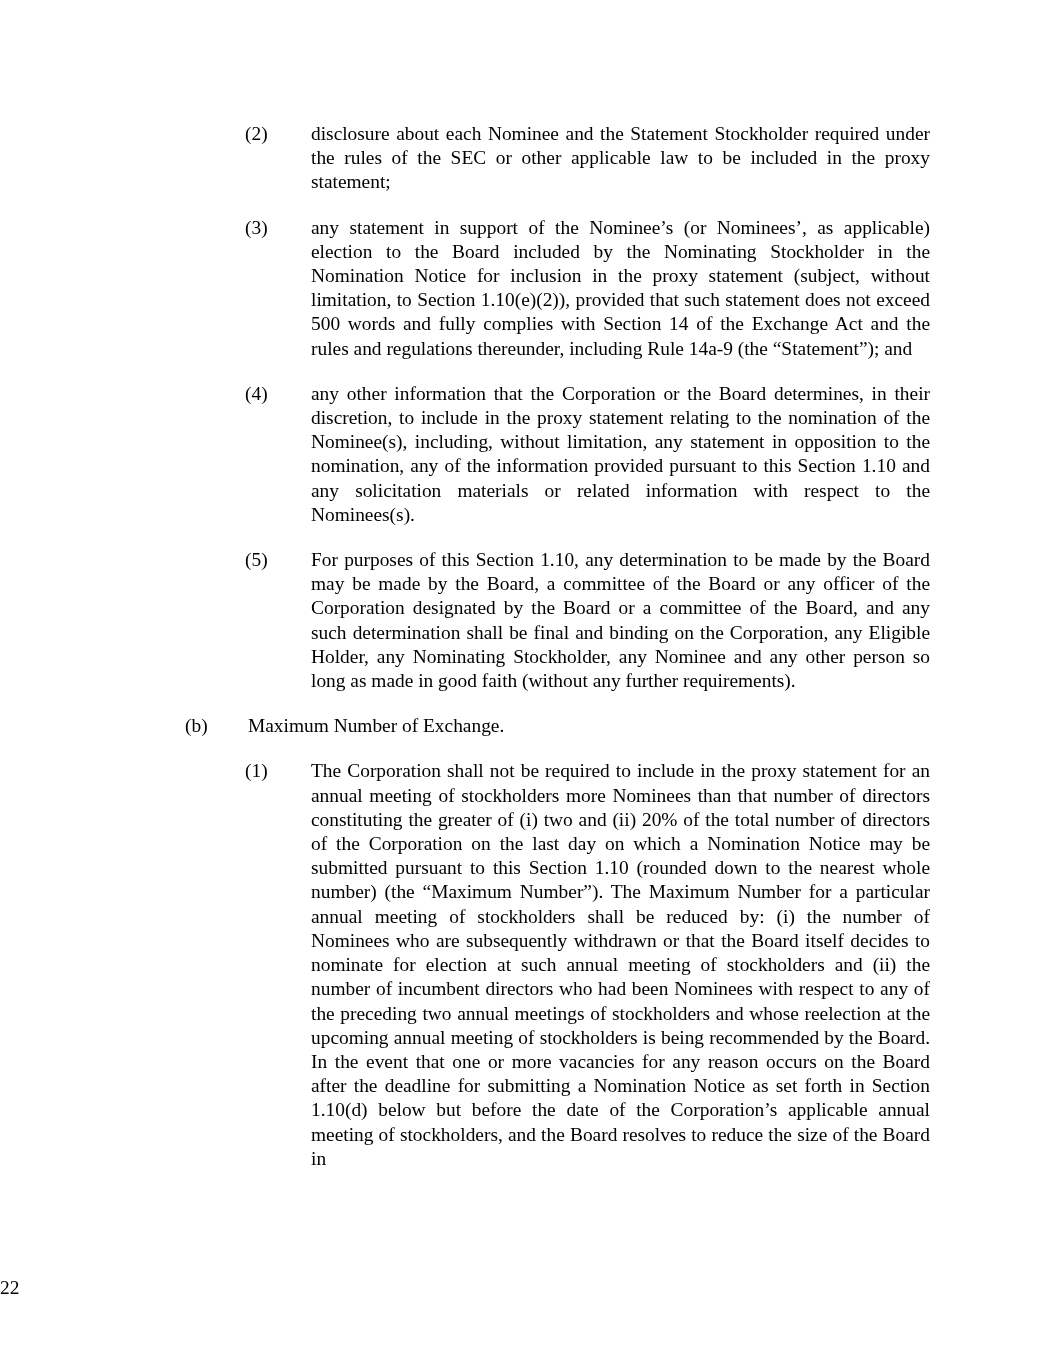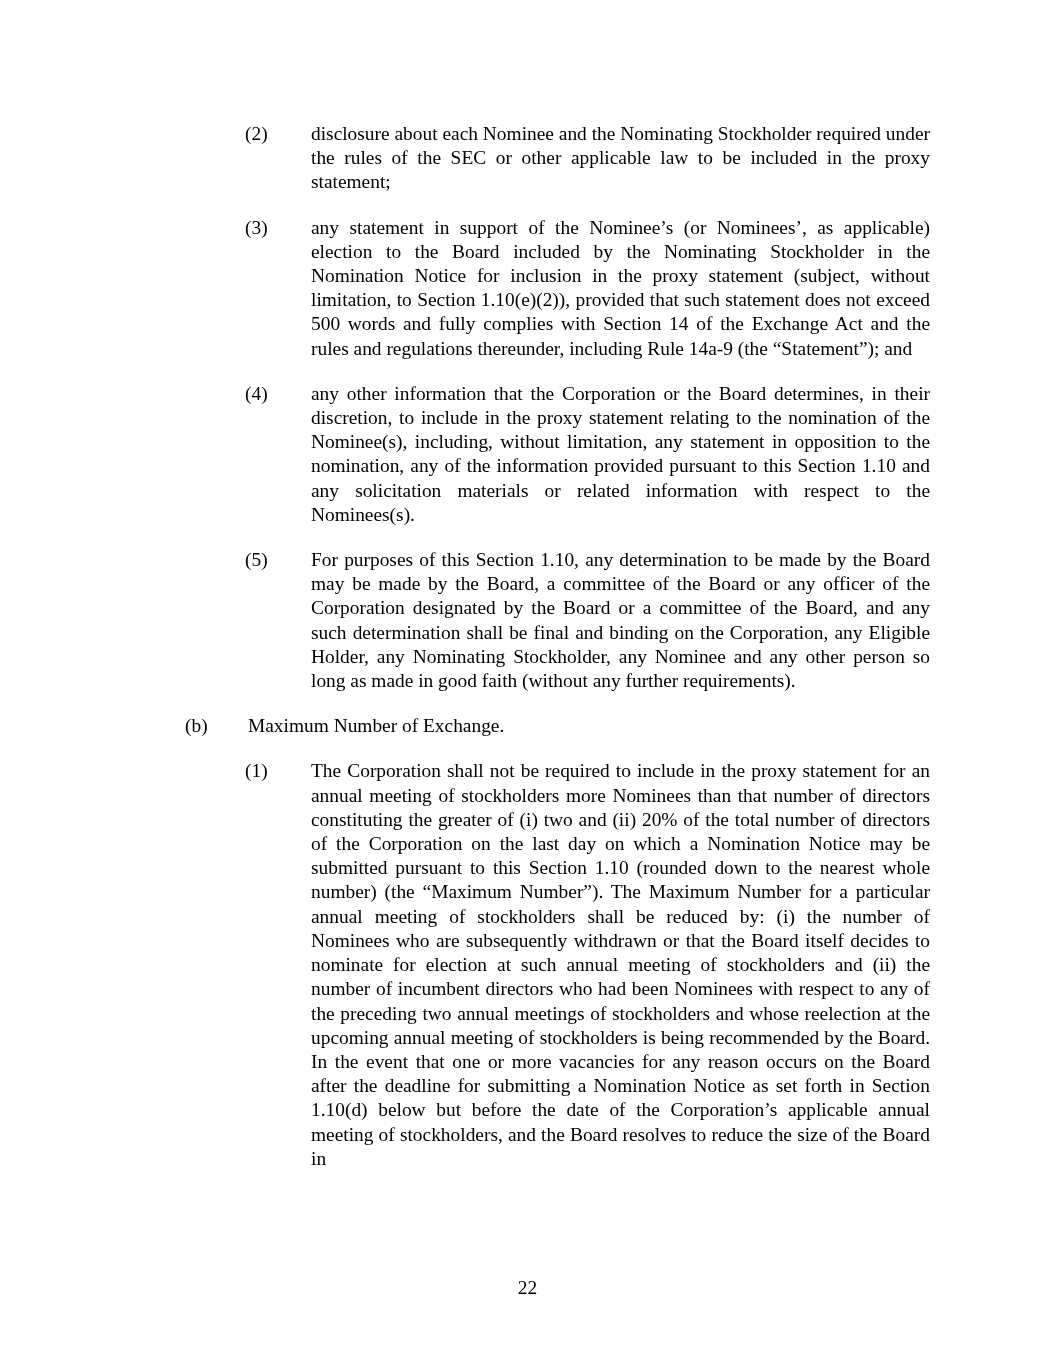--- a/index.html
+++ b/index.html
@@ -43,31 +43,31 @@
   .heading-row .num {
     position: absolute;
     left: -63px;
     top: 0;
   }
   .page-number {
     position: absolute;
     top: 1276px;
     left: 0;
     width: 100%;
-    text-align: center;
+    text-align: left;
   }
 </style>
 </head>
 <body>
 
 <div class="page">
   <div class="content">
 
     <div class="list-item">
-      <span class="num">(2)</span><span>disclosure about each Nominee and the Nominating Stockholder required under the rules of the SEC or other applicable law to be included in the proxy statement;</span>
+      <span class="num">(2)</span><span>disclosure about each Nominee and the Statement Stockholder required under the rules of the SEC or other applicable law to be included in the proxy statement;</span>
     </div>
 
     <div class="list-item">
       <span class="num">(3)</span><span>any statement in support of the Nominee’s (or Nominees’, as applicable) election to the Board included by the Nominating Stockholder in the Nomination Notice for inclusion in the proxy statement (subject, without limitation, to Section 1.10(e)(2)), provided that such statement does not exceed 500 words and fully complies with Section 14 of the Exchange Act and the rules and regulations thereunder, including Rule 14a-9 (the “Statement”); and</span>
     </div>
 
     <div class="list-item">
       <span class="num">(4)</span><span>any other information that the Corporation or the Board determines, in their discretion, to include in the proxy statement relating to the nomination of the Nominee(s), including, without limitation, any statement in opposition to the nomination, any of the information provided pursuant to this Section 1.10 and any solicitation materials or related information with respect to the Nominees(s).</span>
     </div>
 

